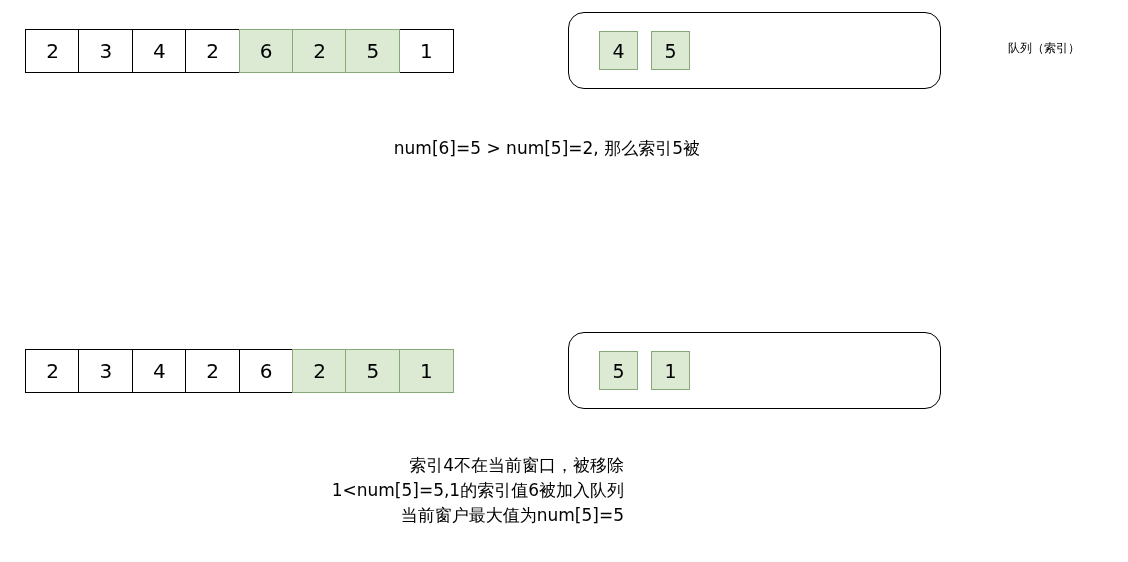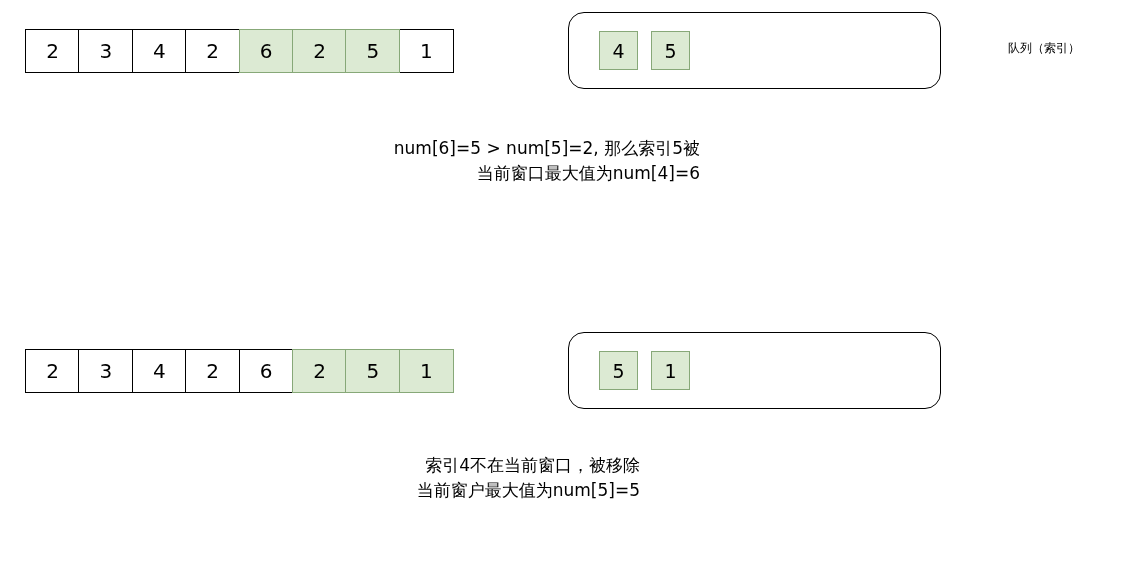--- a/index.html
+++ b/index.html
@@ -91,37 +91,37 @@
 
   <div class="queue" style="left:568px; top:12px;">
     <div class="qcell">4</div>
     <div class="qcell">5</div>
   </div>
 
   <div class="queue-label" style="left:1008px; top:40px;">队列（索引）</div>
 
   <div class="caption" style="left:260px; top:136px;">
     <div>num[6]=5  &gt; num[5]=2, 那么索引5被</div>
-    <div>当前窗口最大值为num[4]=6</div>
   </div>
 
   <div class="array" style="left:25px; top:349px;">
     <div class="cell">2</div>
     <div class="cell">3</div>
     <div class="cell">4</div>
     <div class="cell">2</div>
     <div class="cell">6</div>
     <div class="cell green">2</div>
     <div class="cell green">5</div>
     <div class="cell green">1</div>
   </div>
 
   <div class="queue" style="left:568px; top:332px;">
     <div class="qcell">5</div>
     <div class="qcell">1</div>
   </div>
 
-  <div class="caption" style="left:200px; top:453px;">
+  <div class="caption" style="left:184px; top:453px;">
     <div>索引4不在当前窗口，被移除</div>
+    <div>1&lt;num[5]=5,1的索引值6被加入队列</div>
     <div>当前窗户最大值为num[5]=5</div>
   </div>
 
 </div>
 
 </body></html>

